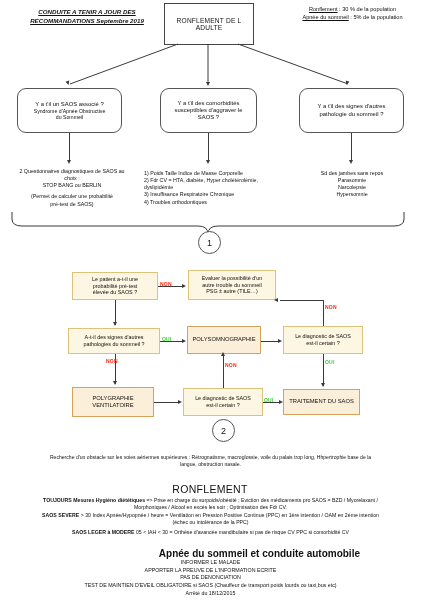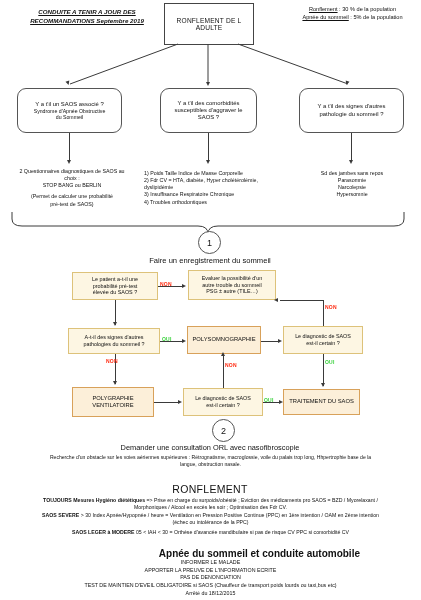--- a/index.html
+++ b/index.html
@@ -181,21 +181,20 @@
   <svg class="diag" width="421" height="600">
     <path d="M12,212 L12,219 Q12,226 22,226 L198,226 Q208,226 208,234
              M208,234 Q208,226 218,226 L394,226 Q404,226 404,219 L404,212" fill="none" stroke="#3a3a3a" stroke-width="1"></path>
     <line x1="208" y1="234" x2="208" y2="240" stroke="#3a3a3a" stroke-width="1"></line>
   </svg>
 
   <div class="circ" style="left:198px;top:231px;width:21px;height:21px;">
     <span>1</span>
   </div>
 
-  <div class="hl" style="left:100px;top:256px;width:220px;">Faire un enregistrement du sommeil</div>
 
   <div class="fbox pale" style="left:72px;top:272px;width:86px;height:28px;">
     <div>
       <div>Le patient a-t-il une</div>
       <div>probabilité pré-test</div>
       <div>élevée du SAOS ?</div>
     </div>
   </div>
 
   <div class="hline" style="left:158px;top:286px;width:26px;"></div>
@@ -277,21 +276,20 @@
   <div class="lab oui" style="left:264px;top:397px;">OUI</div>
 
   <div class="fbox big" style="left:283px;top:389px;width:77px;height:26px;">
     <span>TRAITEMENT DU SAOS</span>
   </div>
 
   <div class="circ" style="left:212px;top:419px;width:21px;height:21px;">
     <span>2</span>
   </div>
 
-  <div class="sec-title orl" style="left:60px;top:443px;width:300px;">Demander une consultation ORL avec nasofibroscopie</div>
   <div class="orl-sub" style="left:10px;top:454px;width:401px;">
     <div>Recherche d'un obstacle sur les voies aériennes supérieures : Rétrognatisme, macroglossie, voile du palais trop long, Hhpertrophie base de la</div>
     <div>langue, obstruction nasale.</div>
   </div>
 
   <div class="sec-title trait" style="left:110px;top:483px;width:200px;">RONFLEMENT</div>
 
   <div class="trow" style="left:8px;top:497px;width:405px;">
     <div><b>TOUJOURS  Mesures Hygiéno diététiques</b><span> =&gt; Prise en charge du surpoids/obésité ; Eviction des médicaments pro SAOS = BZD / Myorelaxant /</span></div>
     <div>Morphoniques / Alcool en excès les soir ; Optimisation des Fdr CV.</div>

